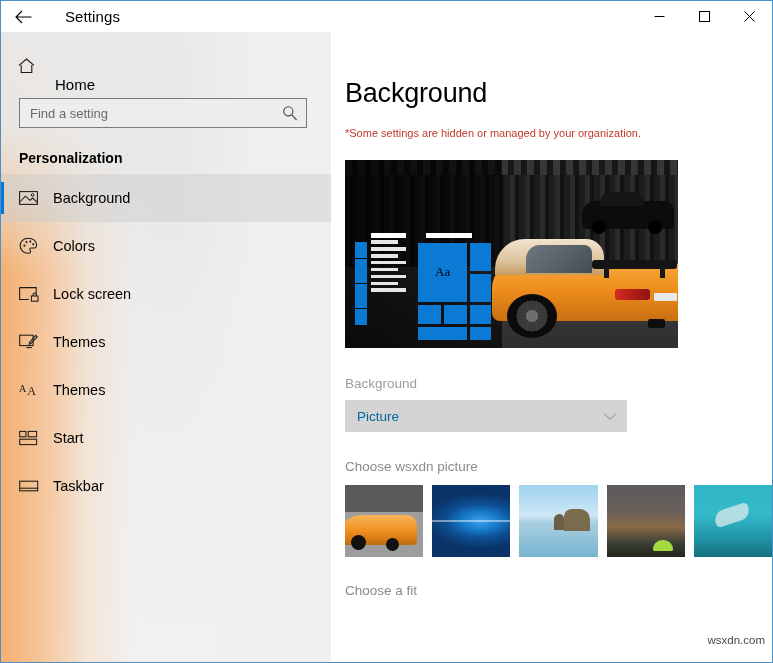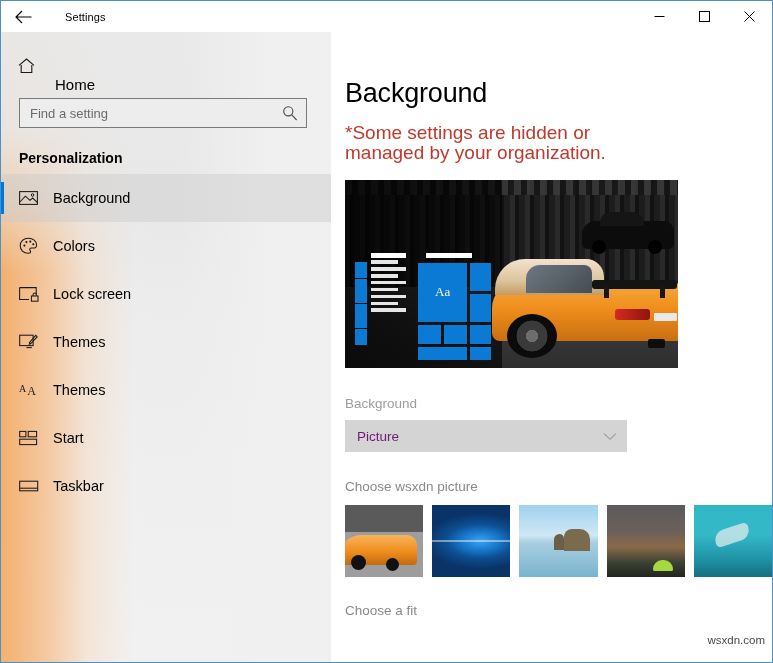--- a/index.html
+++ b/index.html
@@ -31,21 +31,21 @@
     align-items: center;
     z-index: 20;
   }
   #back-btn {
     width: 44px; height: 31px;
     display: flex; align-items: center; justify-content: center;
     cursor: default;
   }
   #back-btn svg { display:block; }
   #app-title {
-    font-size: 11px;
+    font-size: 15px;
     color: #000000;
     letter-spacing: 0.1px;
     margin-left: 20px;
     white-space: nowrap;
   }
   #wincontrols {
     position: absolute;
     right: 0; top: 0;
     height: 31px;
     display: flex;
@@ -187,21 +187,21 @@
   #page-title {
     font-size: 27px;
     font-weight: normal;
     color: #000;
     margin-top: 46px;
     letter-spacing: -0.2px;
   }
   #policy-note {
     margin-top: 14px;
     width: 322px;
-    font-size: 19px;
+    font-size: 11px;
     line-height: 20px;
     color: #c0392b;
   }
 
   
   #preview {
     position: relative;
     margin-top: 17px;
     width: 333px; height: 188px;
     background: #101010;
@@ -327,21 +327,21 @@
   }
   .pv-tiles{
     position:absolute; left:46%; top:9%; width:54%; height:91%;
     display:grid;
     grid-template-columns: 1fr 1fr 0.9fr;
     grid-template-rows: 1.1fr 1.1fr 0.75fr 0.55fr;
     gap: 3px;
   }
   .pv-tiles div { background:#0b7ad4; }
   .t-aa { grid-column: 1 / 3; grid-row: 1 / 3; display:flex; align-items:center; justify-content:center;
-          color:#fef9c3; font-size:13px; font-family:"Liberation Serif", serif; }
+          color:#000000; font-size:13px; font-family:"Liberation Serif", serif; }
   .t-r1 { grid-column: 3; grid-row: 1; }
   .t-r2 { grid-column: 3; grid-row: 2; }
   .t-s1 { grid-column: 1; grid-row: 3; }
   .t-s2 { grid-column: 2; grid-row: 3; }
   .t-w1 { grid-column: 3; grid-row: 3; }
   .t-b1 { grid-column: 1 / 3; grid-row: 4; }
   .t-b2 { grid-column: 3; grid-row: 4; }
 
   
   .field-label {
@@ -352,21 +352,21 @@
   #bg-select {
     margin-top: 9px;
     width: 282px; height: 32px;
     background: #d4d4d4;
     border: 0;
     display: flex; align-items: center;
     padding: 0 10px 0 12px;
     cursor: default;
     justify-content: space-between;
   }
-  #bg-select-value { font-size: 13.5px; color: #701a75; }
+  #bg-select-value { font-size: 13.5px; color: #0369a1; }
 
   #choose-label {
     margin-top: 27px;
     font-size: 13.5px;
     color: #8a8a8a;
   }
   #thumbs {
     margin-top: 11px;
     display: flex;
     gap: 9px;

